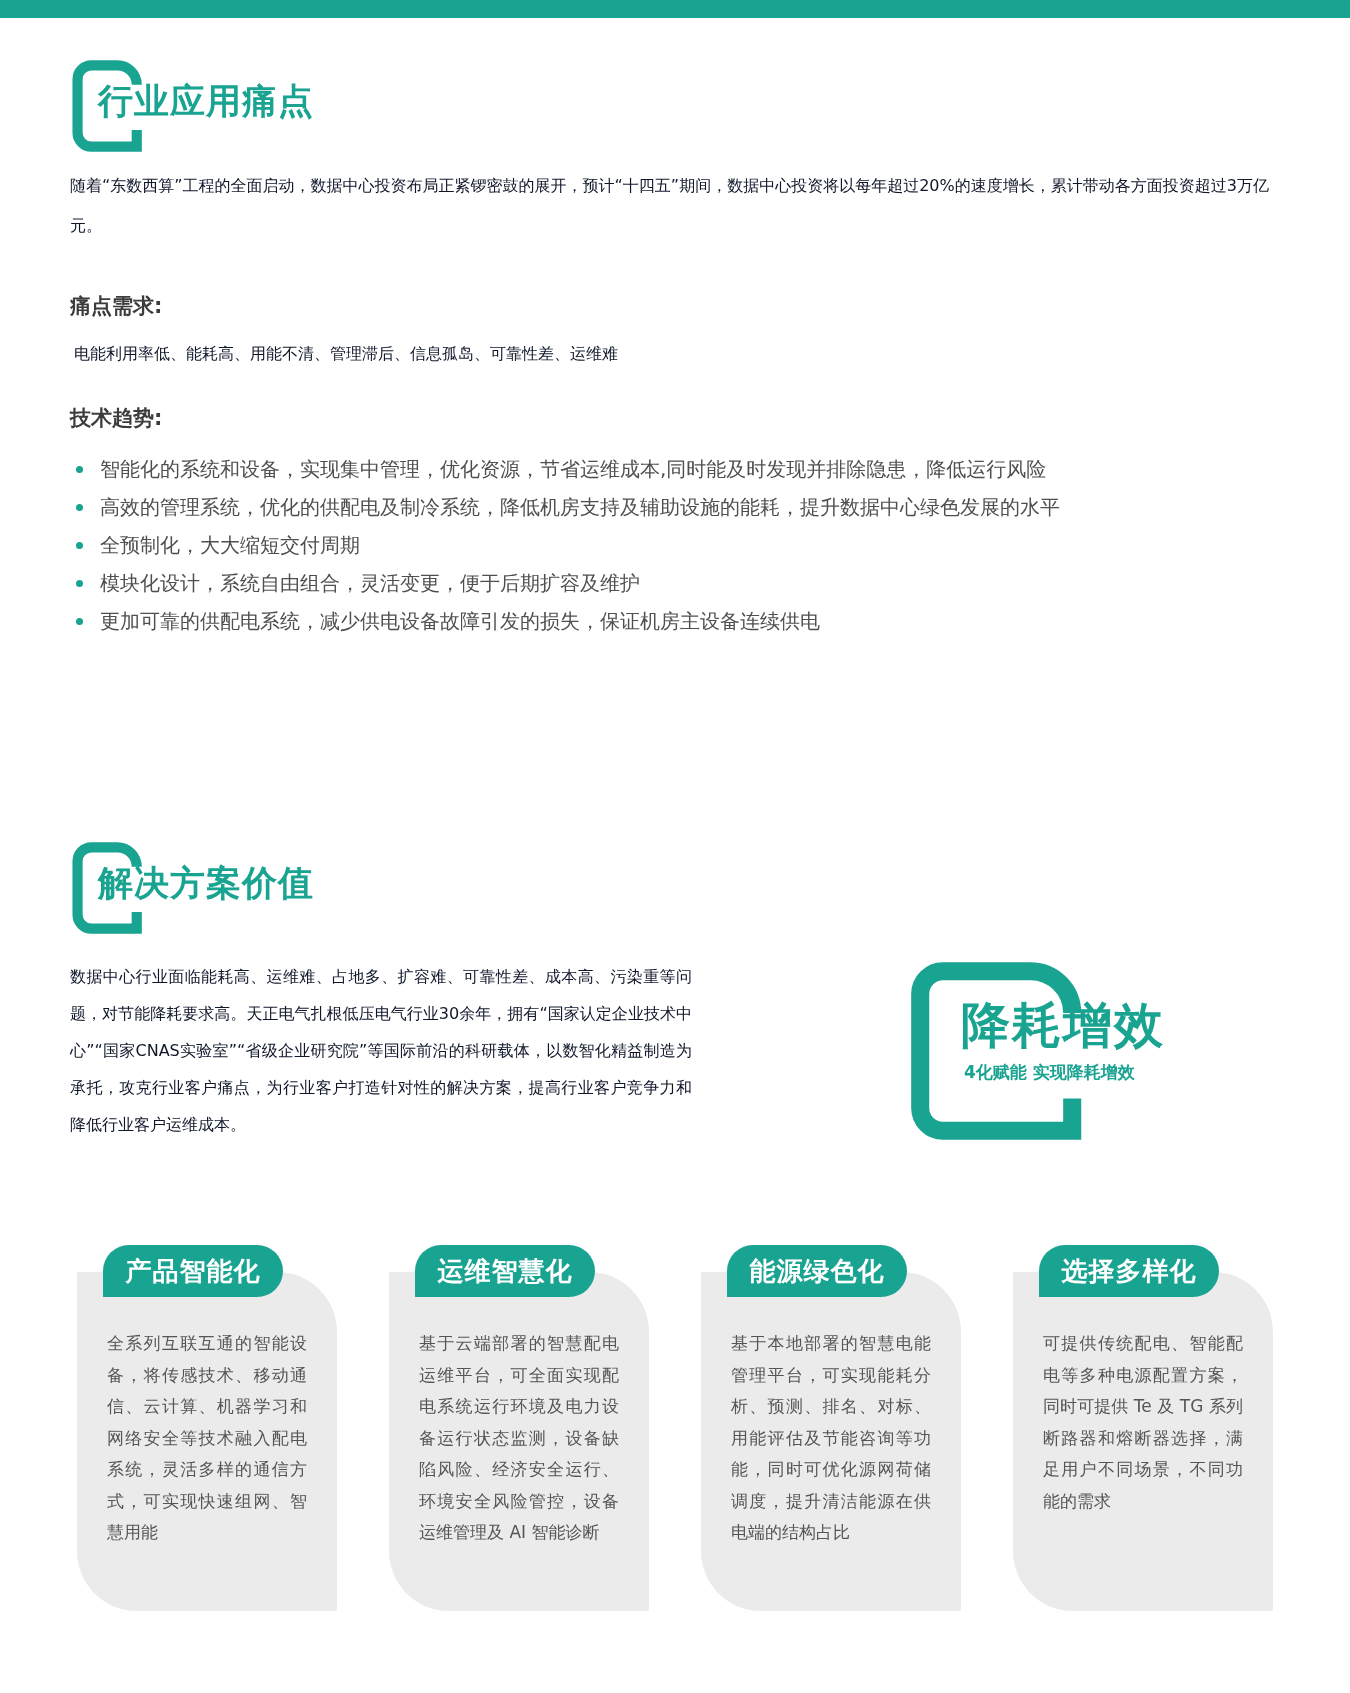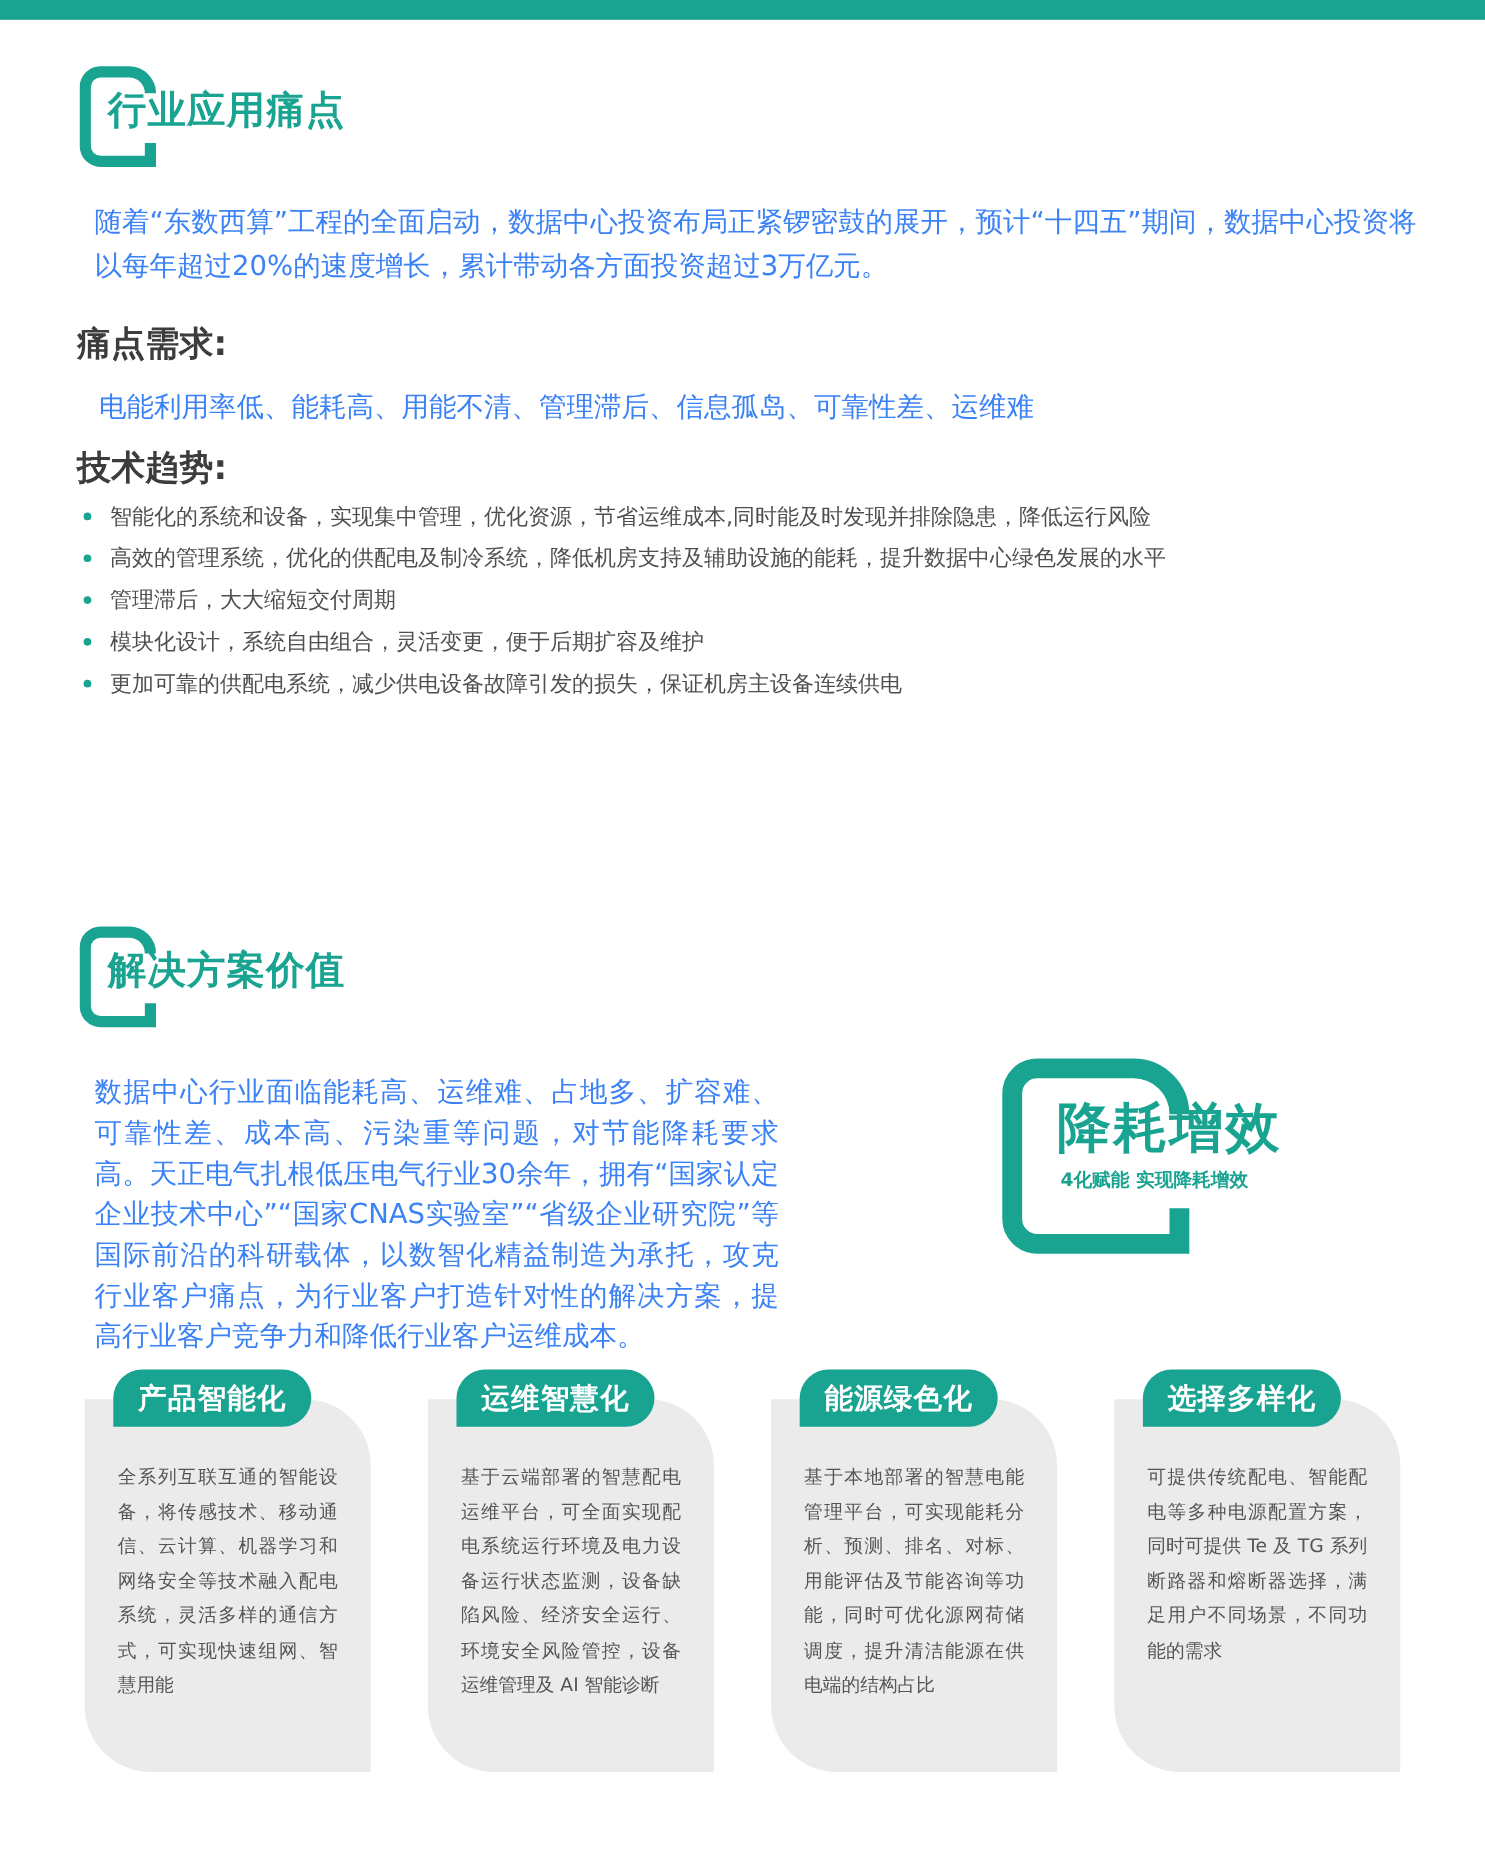--- a/index.html
+++ b/index.html
@@ -7,22 +7,22 @@
   #page{position:relative;width:1350px;height:1693px;background:#fff;overflow:hidden;text-decoration:underline;}
 
   .topbar{position:absolute;left:0;top:0;width:1350px;height:18px;background:var(--accent);}
 
   
   .sec-header{position:absolute;width:600px;height:110px;}
   .sec-header .bracket{position:absolute;left:0;top:0;color:var(--accent);}
   .sec-header h2{position:absolute;left:26px;top:22px;margin:0;font-size:35px;line-height:1.2;
     font-weight:700;color:var(--accent);letter-spacing:1px;white-space:nowrap;}
 
-  .body-text{color:#3b82f6;font-size:25px;line-height:40px;margin:16px;}
-  .sub-heading{color:#3c3c3c;font-size:31px;font-weight:700;margin:0;white-space:nowrap;}
+  .body-text{color:#0f172a;font-size:16px;line-height:40px;margin:0;}
+  .sub-heading{color:#3c3c3c;font-size:21px;font-weight:700;margin:0;white-space:nowrap;}
 
   #s1-intro{position:absolute;left:70px;top:166px;width:1222px;}
   #pain-heading{position:absolute;left:70px;top:292px;}
   #pain-text{position:absolute;left:74px;top:334px;width:1222px;}
   #trend-heading{position:absolute;left:70px;top:404px;}
 
   .trend-list{position:absolute;left:70px;top:450px;width:1100px;margin:0;padding:0;list-style:none;}
   .trend-list li{position:relative;padding-left:30px;color:#4f4f4f;font-size:20px;line-height:38px;}
   .trend-list .dot{position:absolute;left:6px;top:16px;width:7px;height:7px;border-radius:50%;
     background:var(--accent);}
@@ -68,21 +68,21 @@
   <p id="s1-intro" class="body-text">随着“东数西算”工程的全面启动，数据中心投资布局正紧锣密鼓的展开，预计“十四五”期间，数据中心投资将以每年超过20%的速度增长，累计带动各方面投资超过3万亿元。</p>
 
   <h3 id="pain-heading" class="sub-heading">痛点需求:</h3>
   <p id="pain-text" class="body-text">电能利用率低、能耗高、用能不清、管理滞后、信息孤岛、可靠性差、运维难</p>
 
   <h3 id="trend-heading" class="sub-heading">技术趋势:</h3>
 
   <ul class="trend-list">
     <li><span class="dot"></span><span>智能化的系统和设备，实现集中管理，优化资源，节省运维成本,同时能及时发现并排除隐患，降低运行风险</span></li>
     <li><span class="dot"></span><span>高效的管理系统，优化的供配电及制冷系统，降低机房支持及辅助设施的能耗，提升数据中心绿色发展的水平</span></li>
-    <li><span class="dot"></span><span>管理滞后，大大缩短交付周期</span></li>
+    <li><span class="dot"></span><span>全预制化，大大缩短交付周期</span></li>
     <li><span class="dot"></span><span>模块化设计，系统自由组合，灵活变更，便于后期扩容及维护</span></li>
     <li><span class="dot"></span><span>更加可靠的供配电系统，减少供电设备故障引发的损失，保证机房主设备连续供电</span></li>
   </ul>
 
   <div class="sec-header" style="left:72px;top:840px;">
     <svg class="bracket" width="74" height="96" viewBox="0 0 80 100">
       <path d="M 70 27 A 21 21 0 0 0 49 6 L 21 6 A 15 15 0 0 0 6 21 L 6 79 A 15 15 0 0 0 21 94 L 70 94 L 70 76" fill="none" stroke="currentColor" stroke-width="11" stroke-linecap="butt"></path>
     </svg>
     <h2>解决方案价值</h2>
   </div>

